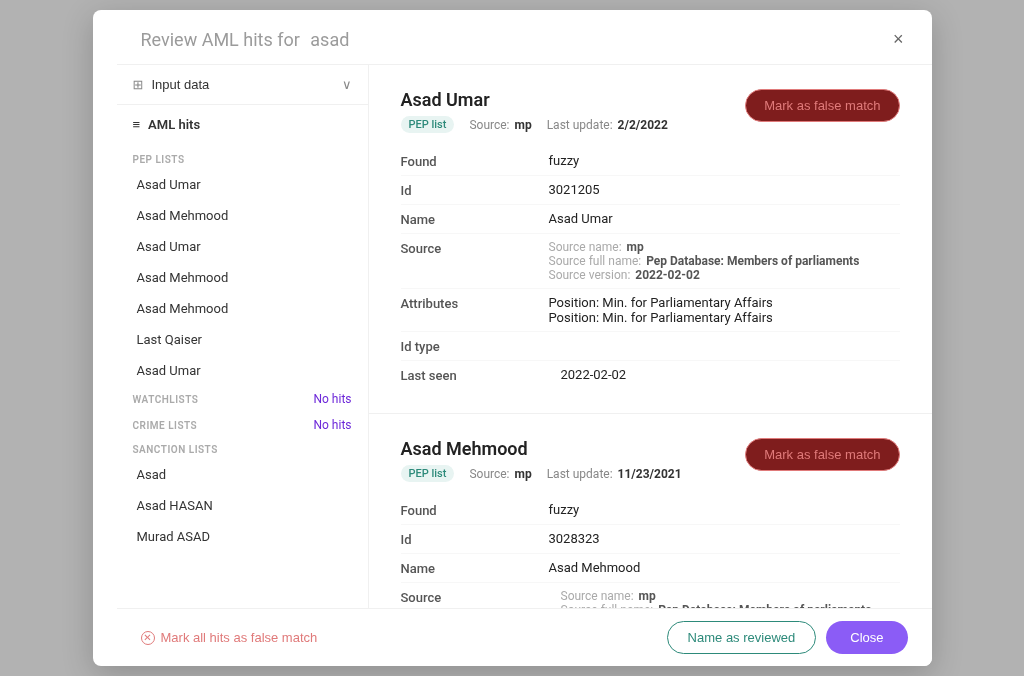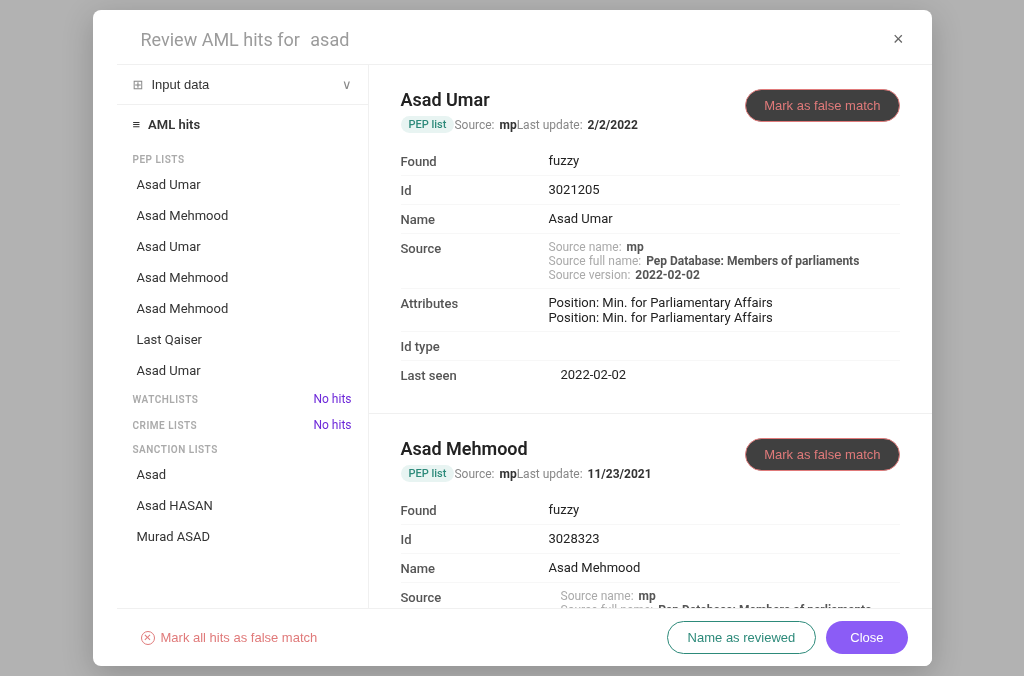--- a/index.html
+++ b/index.html
@@ -143,35 +143,35 @@
     }
     .hit-name {
       font-size: 18px;
       font-weight: 600;
       color: #222;
       margin-bottom: 6px;
     }
     .hit-meta {
       display: flex;
       align-items: center;
-      gap: 0;
+      gap: 15px;
       font-size: 12px;
       color: #888;
     }
     .hit-meta .badge {
       background: #e8f4f2;
       color: #2d8a7a;
       border-radius: 10px;
       padding: 2px 8px;
       font-size: 11px;
       font-weight: 500;
     }
     .false-match-btn {
       border: 1.5px solid #e07a7a;
-      background: #404040;
+      background: #7f1d1d;
       color: #e07a7a;
       border-radius: 20px;
       padding: 8px 18px;
       font-size: 13px;
       cursor: pointer;
       white-space: nowrap;
       flex-shrink: 0;
     }
     .hit-details {
       margin-top: 14px;

